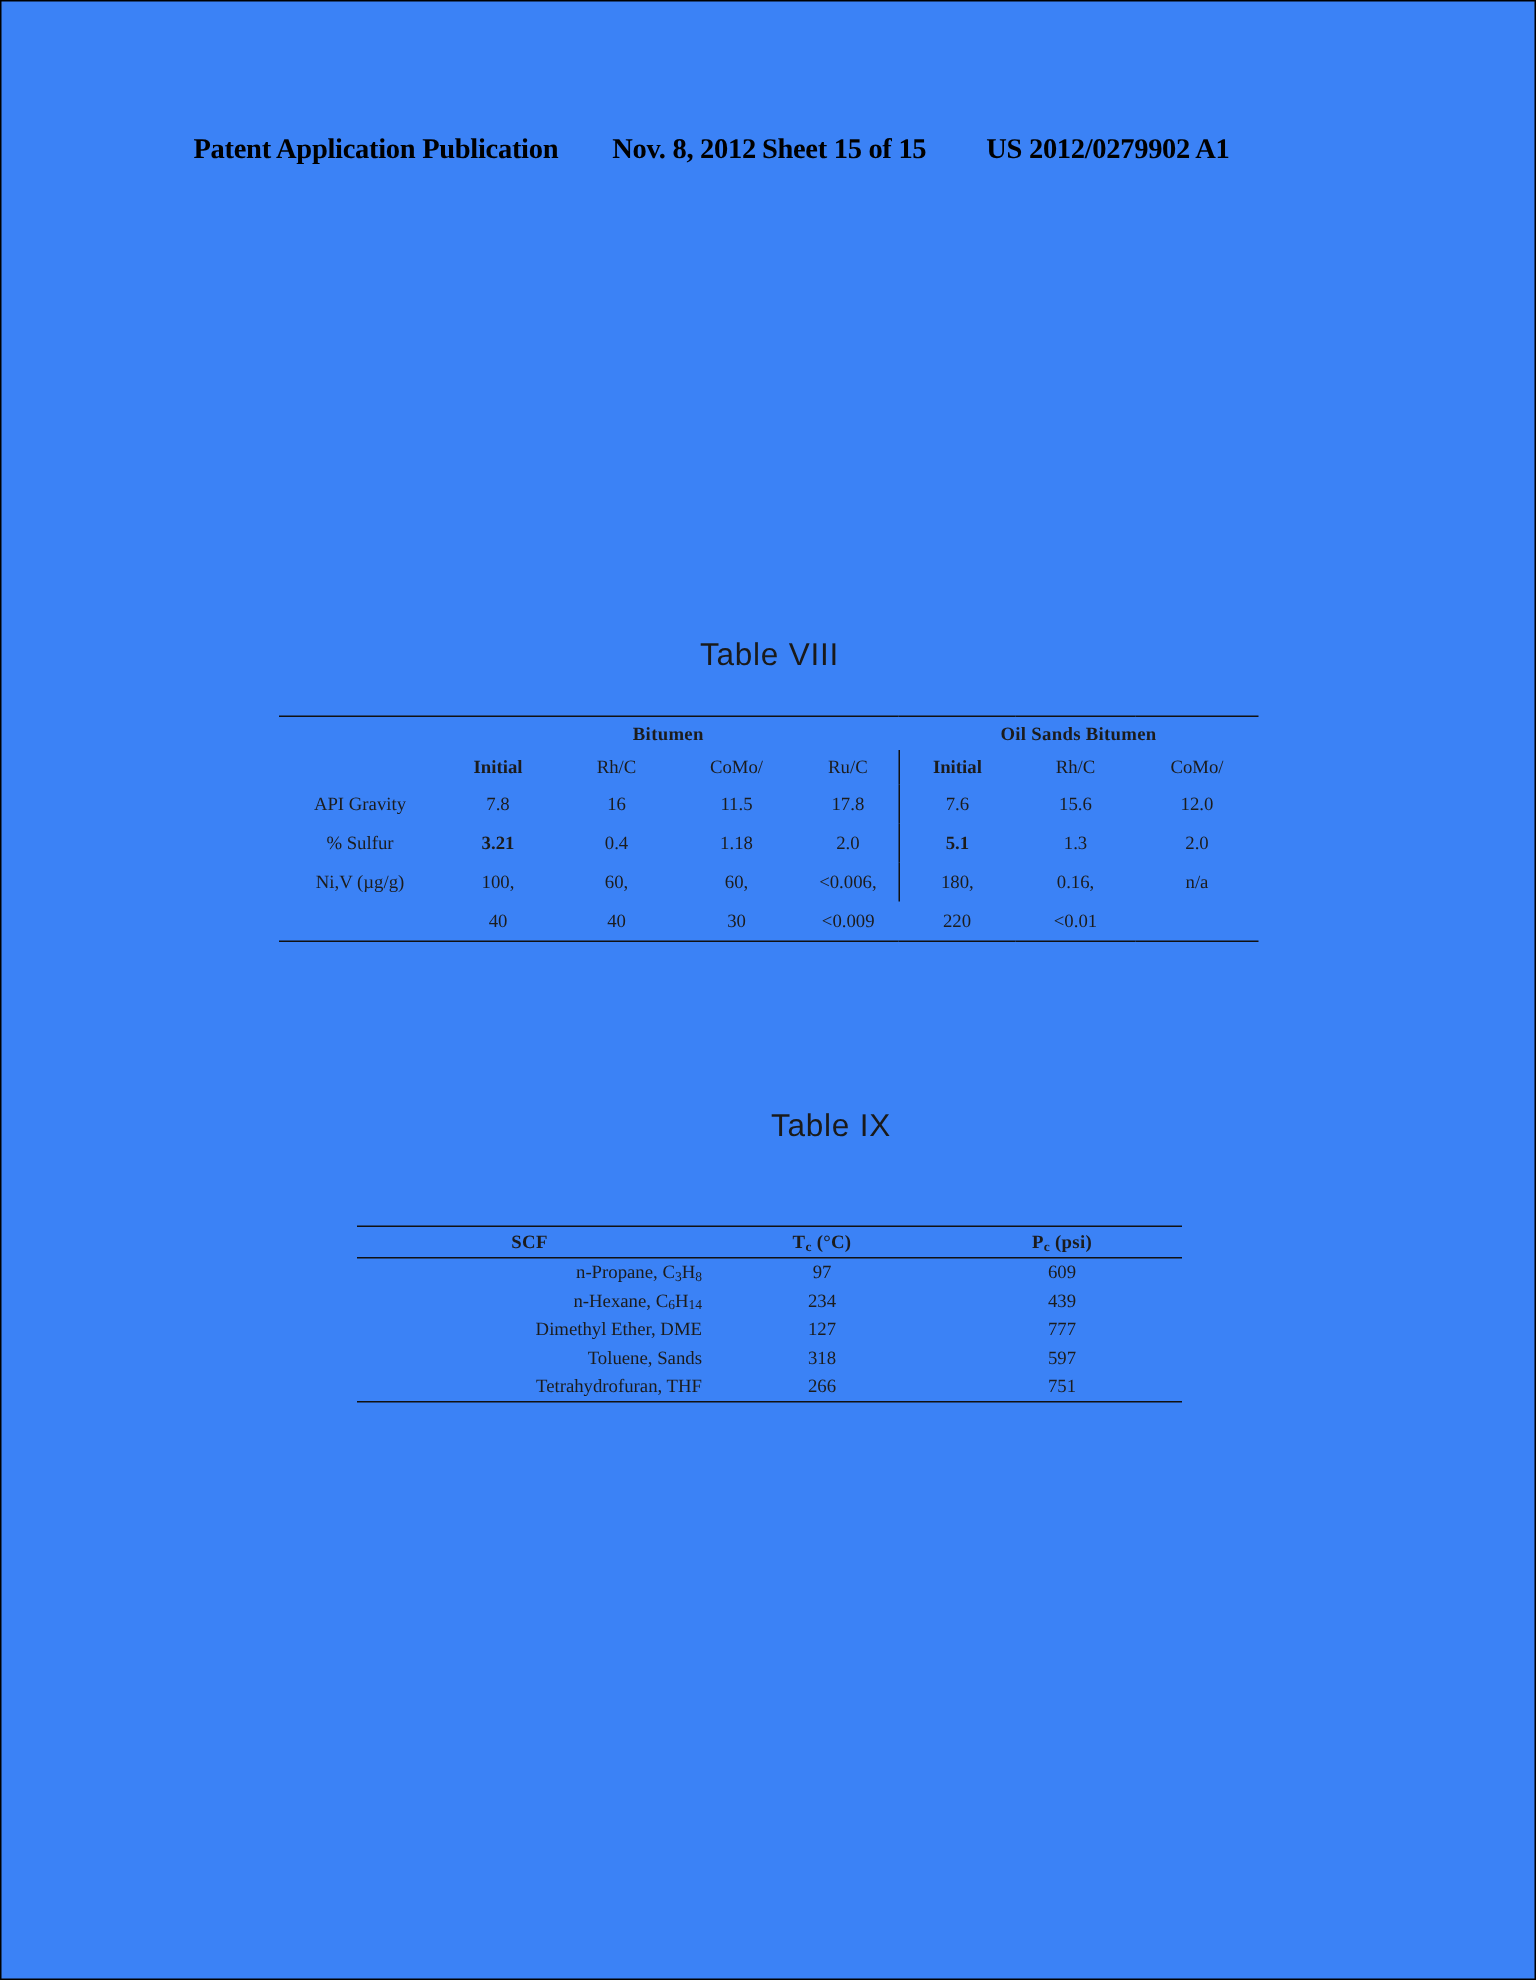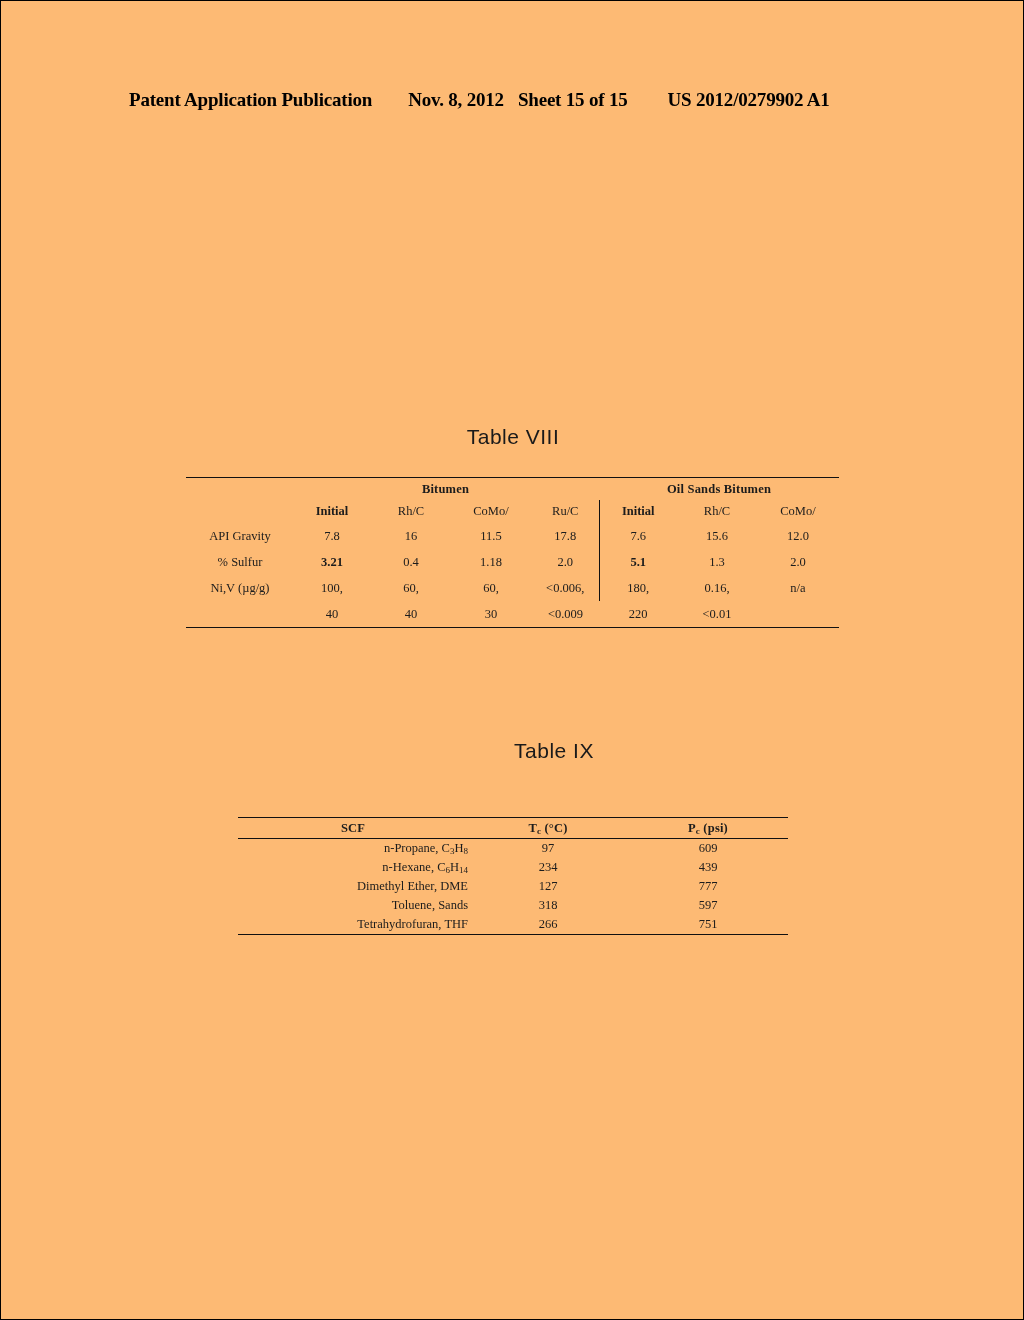--- a/index.html
+++ b/index.html
@@ -15,42 +15,42 @@
     color: #000000;
     overflow: hidden;
   }
 
   
   .page-sheet {
     position: absolute;
     left: 0; top: 0;
     width: 1024px;
     height: 1320px;
-    background: #fdba74;
+    background: #3b82f6;
     border: 1px solid #000000;
     box-sizing: border-box;
   }
 
   
   .doc-header {
     position: absolute;
     left: 128px;
     top: 88px;
     width: 790px;
     display: flex;
     align-items: baseline;
     font-family: "Liberation Serif", serif;
     font-weight: bold;
     font-size: 19px;
     letter-spacing: -0.2px;
     white-space: nowrap;
   }
   .doc-header .hdr-pub   { }
   .doc-header .hdr-date  { margin-left: 36px; }
-  .doc-header .hdr-sheet { margin-left: 14px; }
+  .doc-header .hdr-sheet { margin-left: 4px; }
   .doc-header .hdr-num   { margin-left: 40px; }
 
   
   .table-title {
     position: absolute;
     text-align: center;
     font-family: "Liberation Sans", sans-serif;
     font-size: 21px;
     font-weight: 400;
     letter-spacing: 0.5px;

